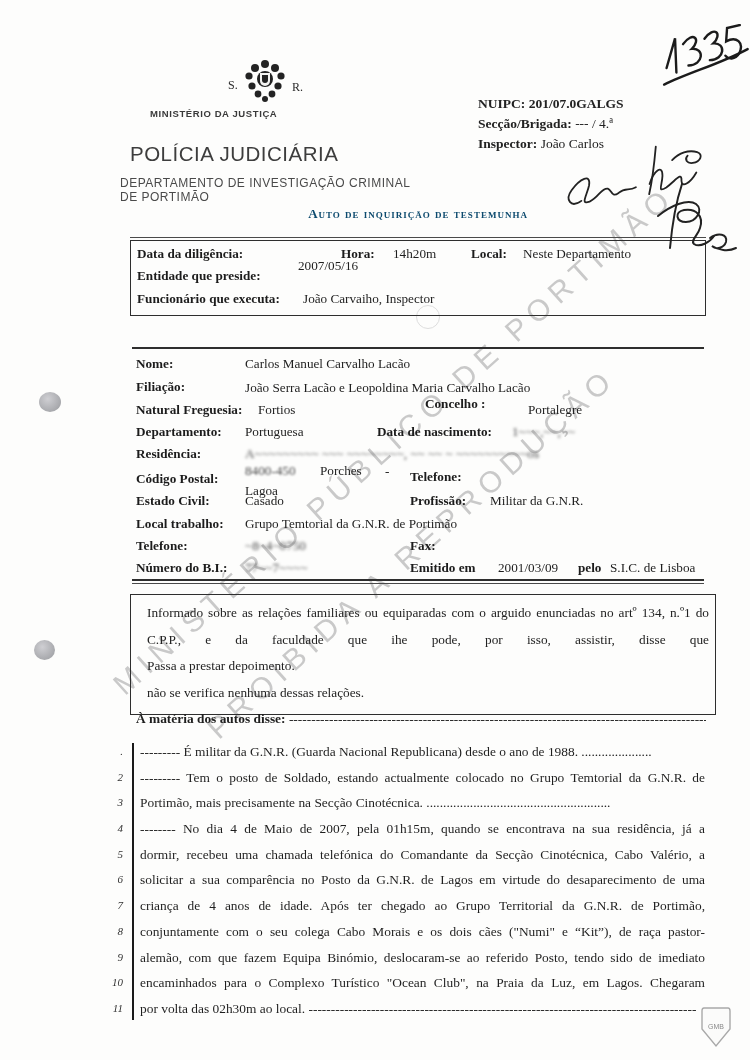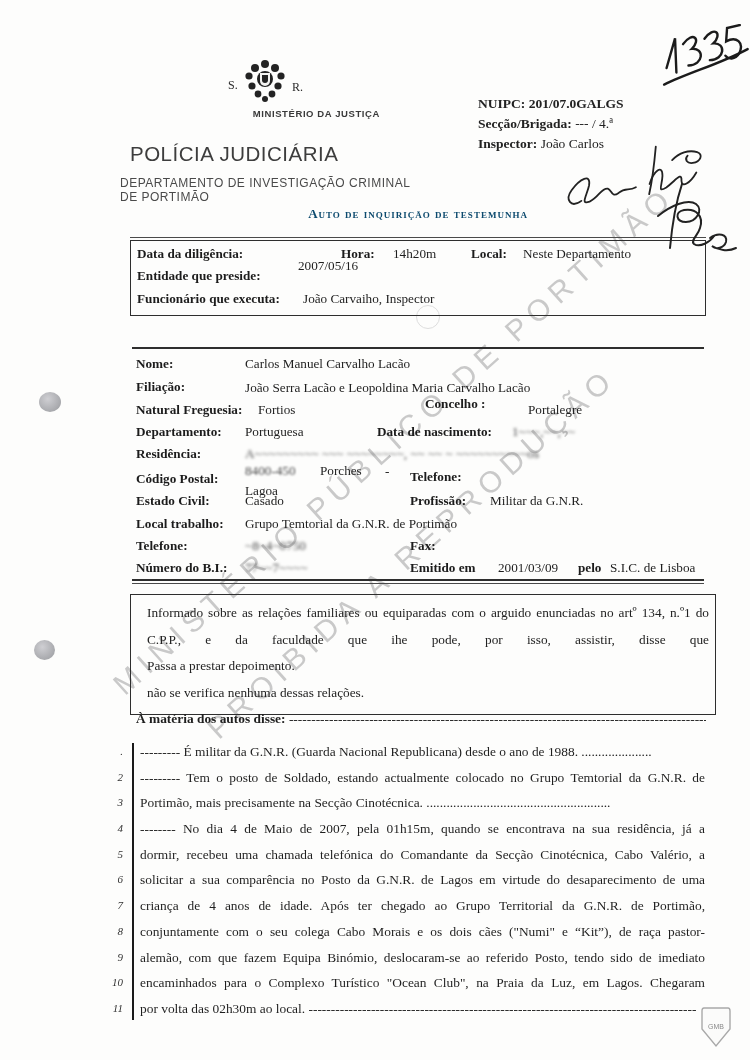--- a/index.html
+++ b/index.html
@@ -15,21 +15,21 @@
     transform:rotate(-42deg);transform-origin:0 50%;z-index:1;font-weight:400;
   }
   
   .punch{position:absolute;border-radius:50%;
     background:radial-gradient(circle at 40% 35%, #cfcfd3 0%, #a8a9ad 70%, #9b9ca0 100%);z-index:2;}
   .faint-circle{position:absolute;border:1.5px solid #dedede;border-radius:50%;z-index:2;}
   .hand{position:absolute;z-index:6;}
   .content{position:relative;z-index:4;}
   
   .sr{position:absolute;font-size:12px;color:#2b2b2b;}
-  .ministry{position:absolute;left:150px;top:108px;width:230px;text-align:right;
+  .ministry{position:absolute;left:150px;top:108px;width:230px;text-align:left;
     font-family:"Liberation Sans",sans-serif;font-weight:bold;font-size:9.5px;
     letter-spacing:.6px;color:#3a3a3a;}
   .pj{position:absolute;left:130px;top:142px;width:290px;text-align:left;
     font-family:"Liberation Sans",sans-serif;font-size:20.5px;letter-spacing:.5px;
     color:#3d3d3d;font-weight:500;}
   .dept{position:absolute;left:120px;top:176px;width:310px;text-align:left;
     font-family:"Liberation Sans",sans-serif;font-size:12px;letter-spacing:.5px;color:#4a4a4a;}
   .nuipc{position:absolute;left:478px;top:94px;font-size:13.5px;line-height:20px;color:#222;}
   .nuipc b{font-weight:bold;}
   

